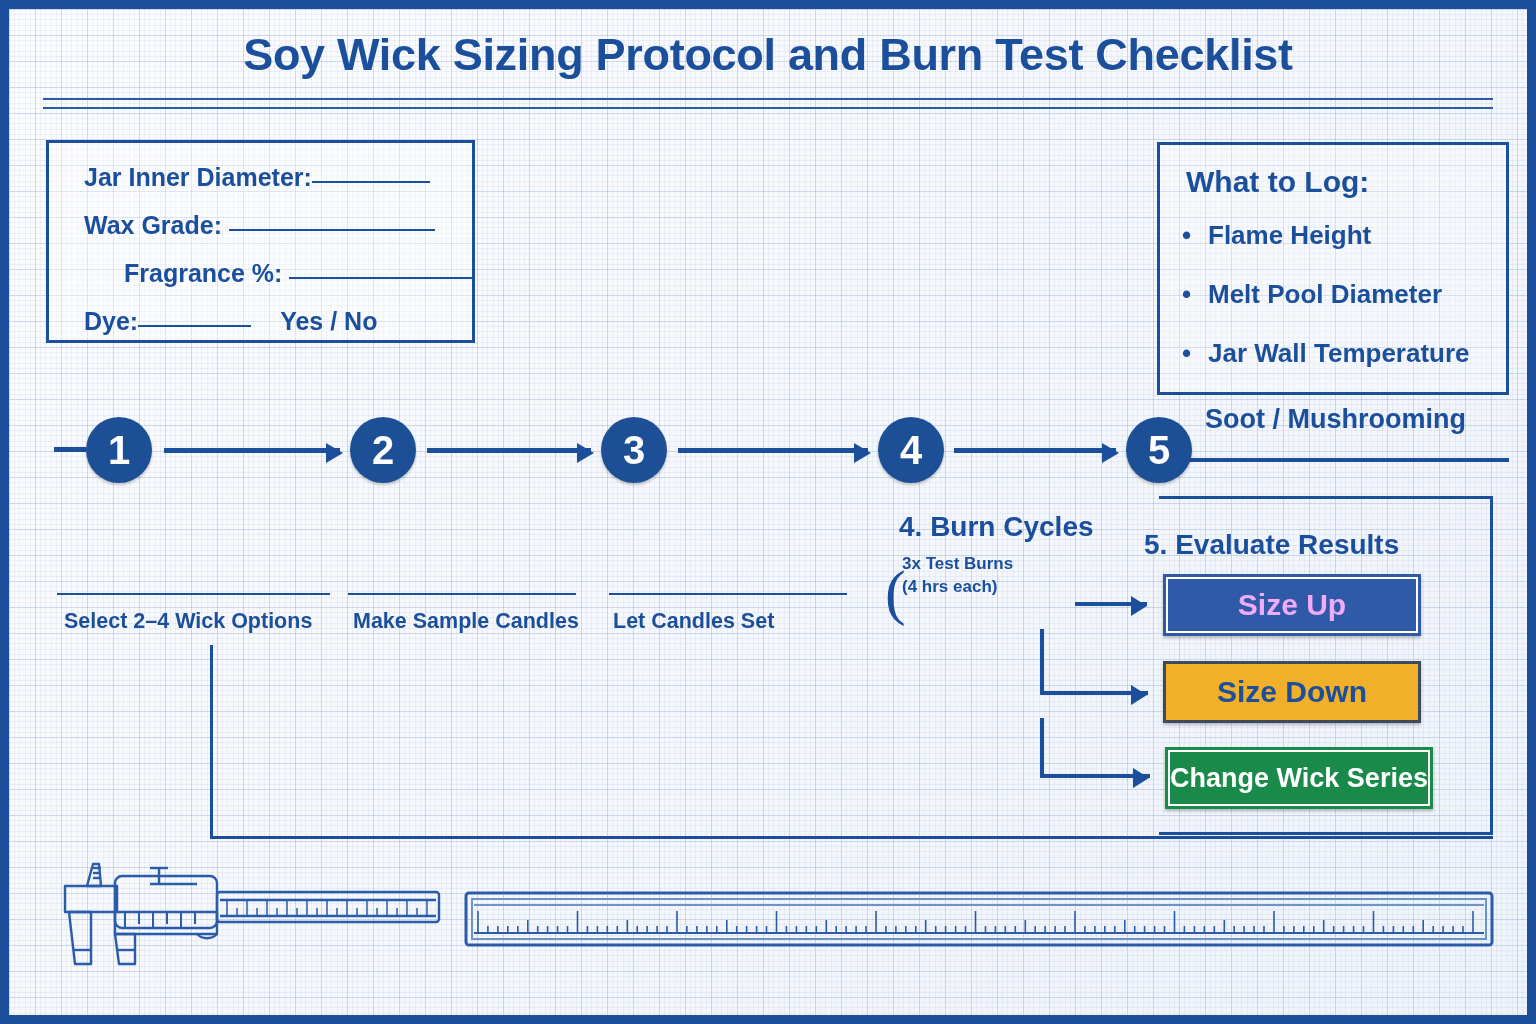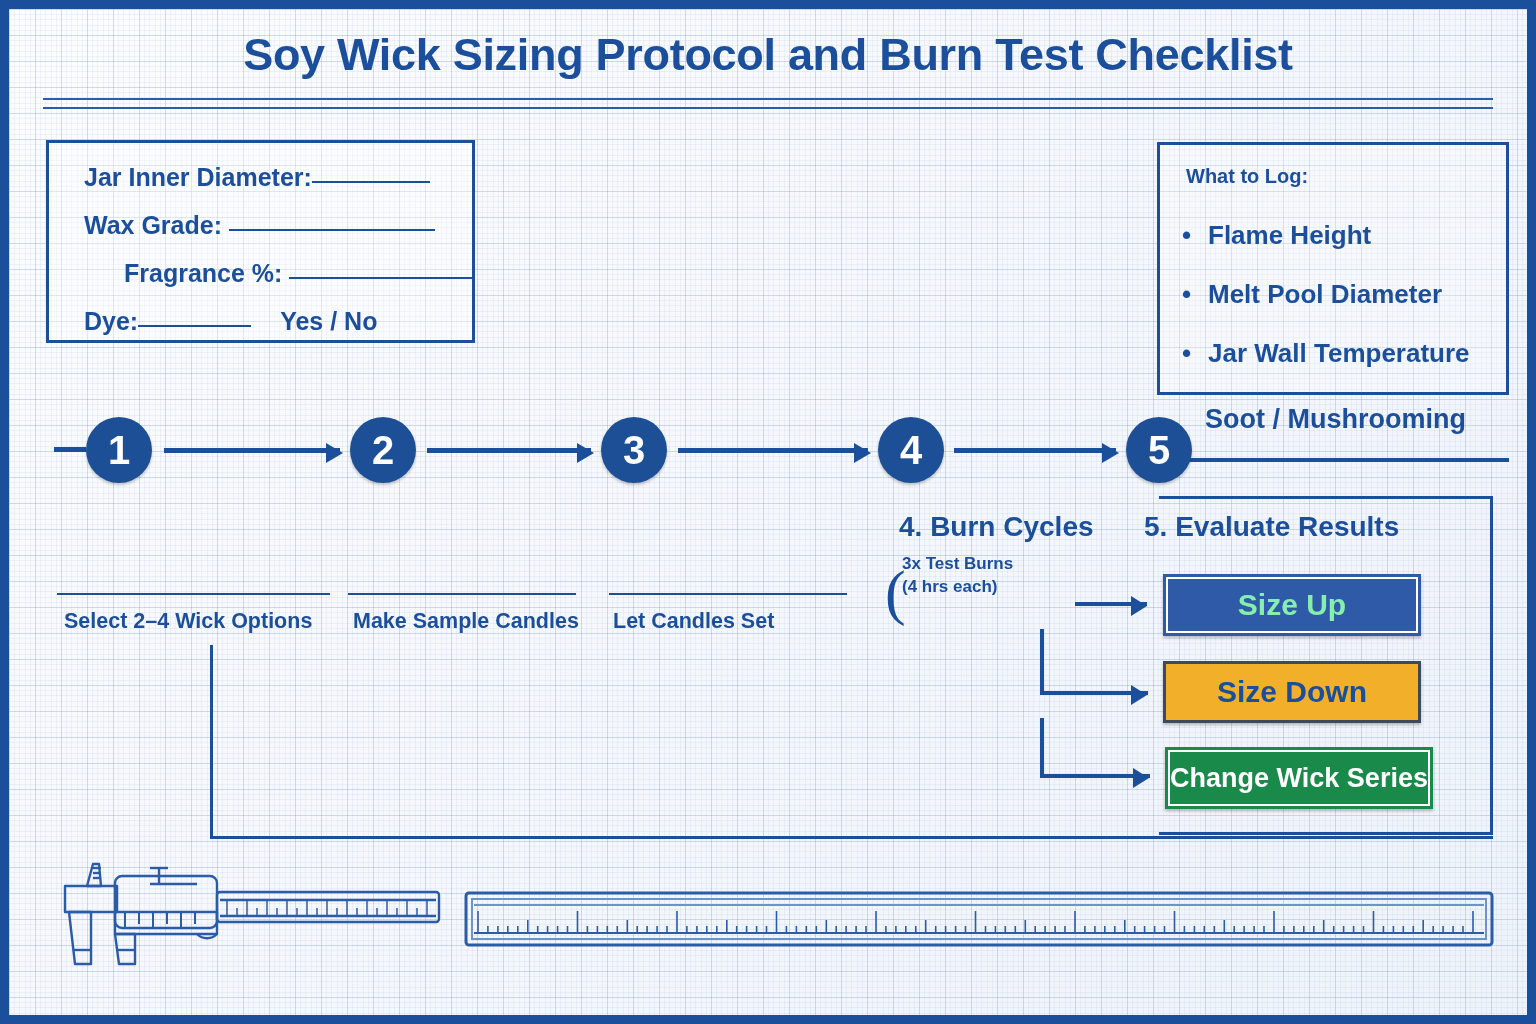--- a/index.html
+++ b/index.html
@@ -52,21 +52,21 @@
     vertical-align:3px;
   }
   #log-box{
     position:absolute;left:1148px;top:133px;width:352px;height:253px;
     box-sizing:border-box;
     border:3px solid #1b4f9c;
     background:rgba(255,255,255,.25);
   }
   #log-title{
     position:absolute;left:26px;top:20px;
-    font-size:20px;font-weight:bold;color:#1b4f9c;
+    font-size:30px;font-weight:bold;color:#1b4f9c;
   }
   .log-item{
     position:absolute;left:22px;
     font-size:26px;font-weight:bold;color:#1b4f9c;
     white-space:nowrap;
   }
   .log-item .bl{display:inline-block;width:26px;}
   #log-underline{
     position:absolute;left:1178px;top:449px;width:322px;height:0;
     border-top:4px solid #1b4f9c;
@@ -123,21 +123,21 @@
   .chip{
     position:absolute;left:1154px;width:258px;height:62px;
     box-sizing:border-box;
     display:flex;align-items:center;justify-content:center;
     font-weight:bold;
     box-shadow:0 2px 3px rgba(0,0,0,.25);
   }
   #chip-up{
     top:565px;background:#2f5aa8;border:3px solid #2f5aa8;
     outline:2px solid #ffffff;outline-offset:-5px;
-    color:#86efac;font-size:30px;
+    color:#f0abfc;font-size:30px;
   }
   #chip-down{
     top:652px;background:#f2b02a;border:3px solid #3c4a5c;
     color:#1b4f9c;font-size:30px;
   }
   #chip-change{
     top:738px;left:1156px;width:268px;background:#1a8a4b;border:3px solid #1a8a4b;
     outline:2px solid #ffffff;outline-offset:-5px;
     color:#fff;font-size:27px;
   }
@@ -223,21 +223,21 @@
   <div class="step-rule" style="left:339px;top:584px;width:228px;"></div>
   <div class="step-sub" style="left:344px;top:600px;">Make Sample Candles</div>
 
   <div class="step-rule" style="left:600px;top:584px;width:238px;"></div>
   <div class="step-sub" style="left:604px;top:600px;">Let Candles Set</div>
 
   <div class="step-title" style="left:866px;top:498px;width:260px;margin-left:24px;">
       <div>4. Burn Cycles</div>
     </div>
 
-  <div class="step-title" style="left:1135px;top:498px;width:320px;">
+  <div class="step-title" style="left:1135px;top:516px;width:320px;">
       <div>5. Evaluate Results</div>
     </div>
 
   <div id="paren">(</div>
   <div id="burn-note">
     <div>3x Test Burns</div>
     <div>(4 hrs each)</div>
   </div>
 
   <div class="b-line" style="left:1066px;top:593px;width:72px;height:4px;"></div>

